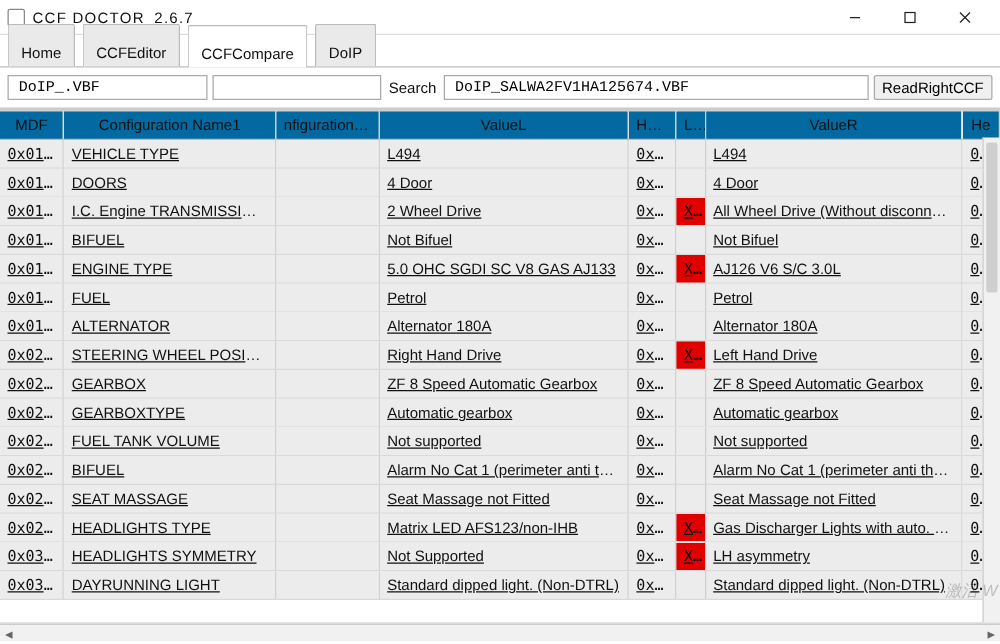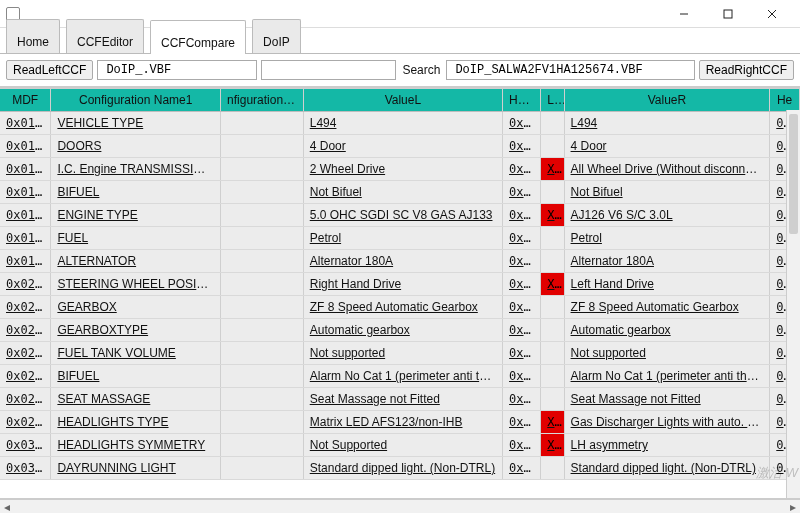--- a/index.html
+++ b/index.html
@@ -85,21 +85,21 @@
     border-right: 1px solid #cfcfcf;
     border-bottom: 1px solid #d9d9d9;
     padding: 4px 6px;
     text-align: left;
     white-space: nowrap;
     overflow: hidden;
     text-overflow: ellipsis;
     font-size: 12px;
   }
   th {
-    background: #14b8a6;
+    background: #0369a1;
     font-weight: normal;
     text-align: center;
     border-top: 1px solid #cfcfcf;
     border-bottom: 1px solid #bdbdbd;
   }
   tbody tr { background: #ececec; text-decoration: underline; }
   .col-mdf { width: 48px; font-family:"Consolas",monospace;}
   .col-name1 { width: 160px; }
   .col-name2 { width: 78px; }
   .col-valL { width: 188px; }
@@ -133,20 +133,21 @@
   .vscroll .thumb{
     position:absolute; left:2px; right:2px; top:4px; height:120px;
     background:#cfcfcf; border-radius:2px;
   }
 </style>
 </head>
 <body>
 
 <div class="titlebar">
   <div class="appicon"></div>
+  <div class="title">CCF DOCTOR_2.6.7</div>
   <div class="spacer"></div>
   <div class="winbtn">
     <svg viewBox="0 0 10 10">
         <line x1="1" y1="5" x2="9" y2="5" stroke="#222" stroke-width="1"></line>
       </svg>
   </div>
   <div class="winbtn">
     <svg viewBox="0 0 10 10">
         <rect x="1" y="1" width="8" height="8" fill="none" stroke="#222" stroke-width="1"></rect>
       </svg>
@@ -160,21 +161,20 @@
 </div>
 
 <div class="tabs">
   <div class="tab">Home</div>
   <div class="tab">CCFEditor</div>
   <div class="tab active">CCFCompare</div>
   <div class="tab">DoIP</div>
 </div>
 
 <div class="toolbar">
-  <button class="btn">ReadLeftCCF</button>
   <input class="txt left" value="DoIP_.VBF" style="">
   <input class="txt mid" style="">
   <span class="lbl">Search</span>
   <input class="txt right" value="DoIP_SALWA2FV1HA125674.VBF" style="">
   <button class="btn">ReadRightCCF</button>
 </div>
 
 <div class="grid">
   <table>
     <colgroup>

